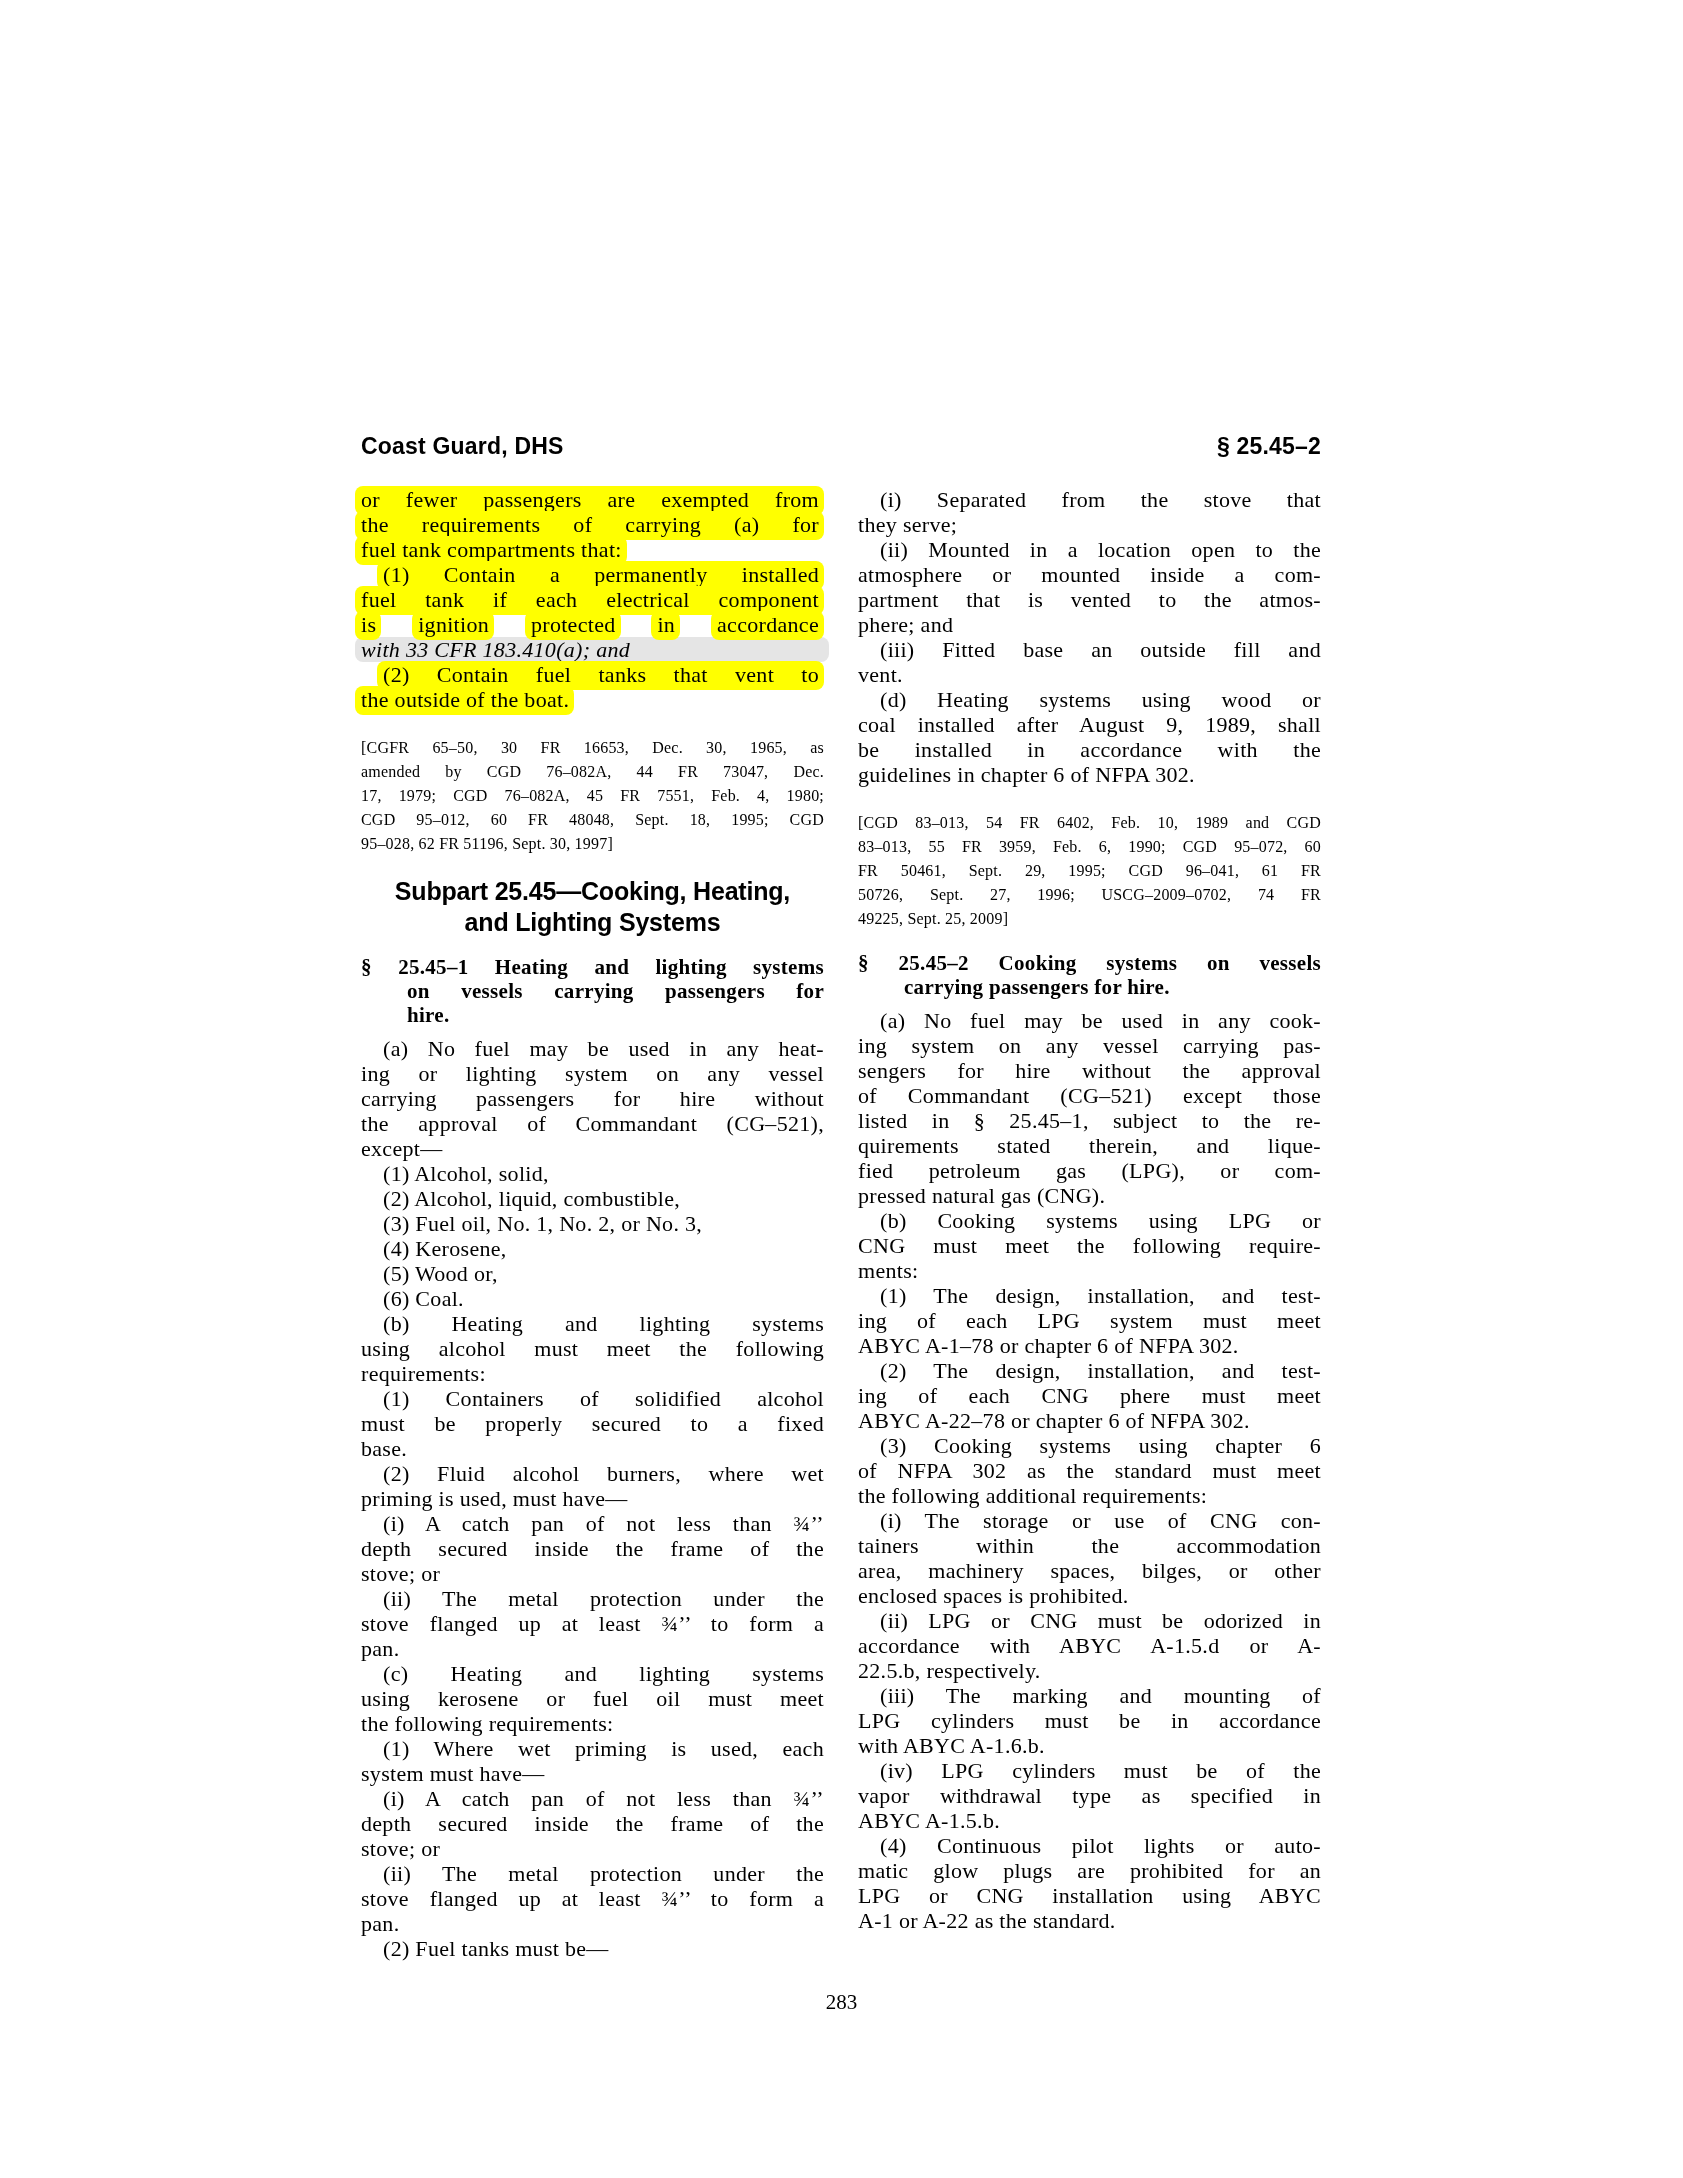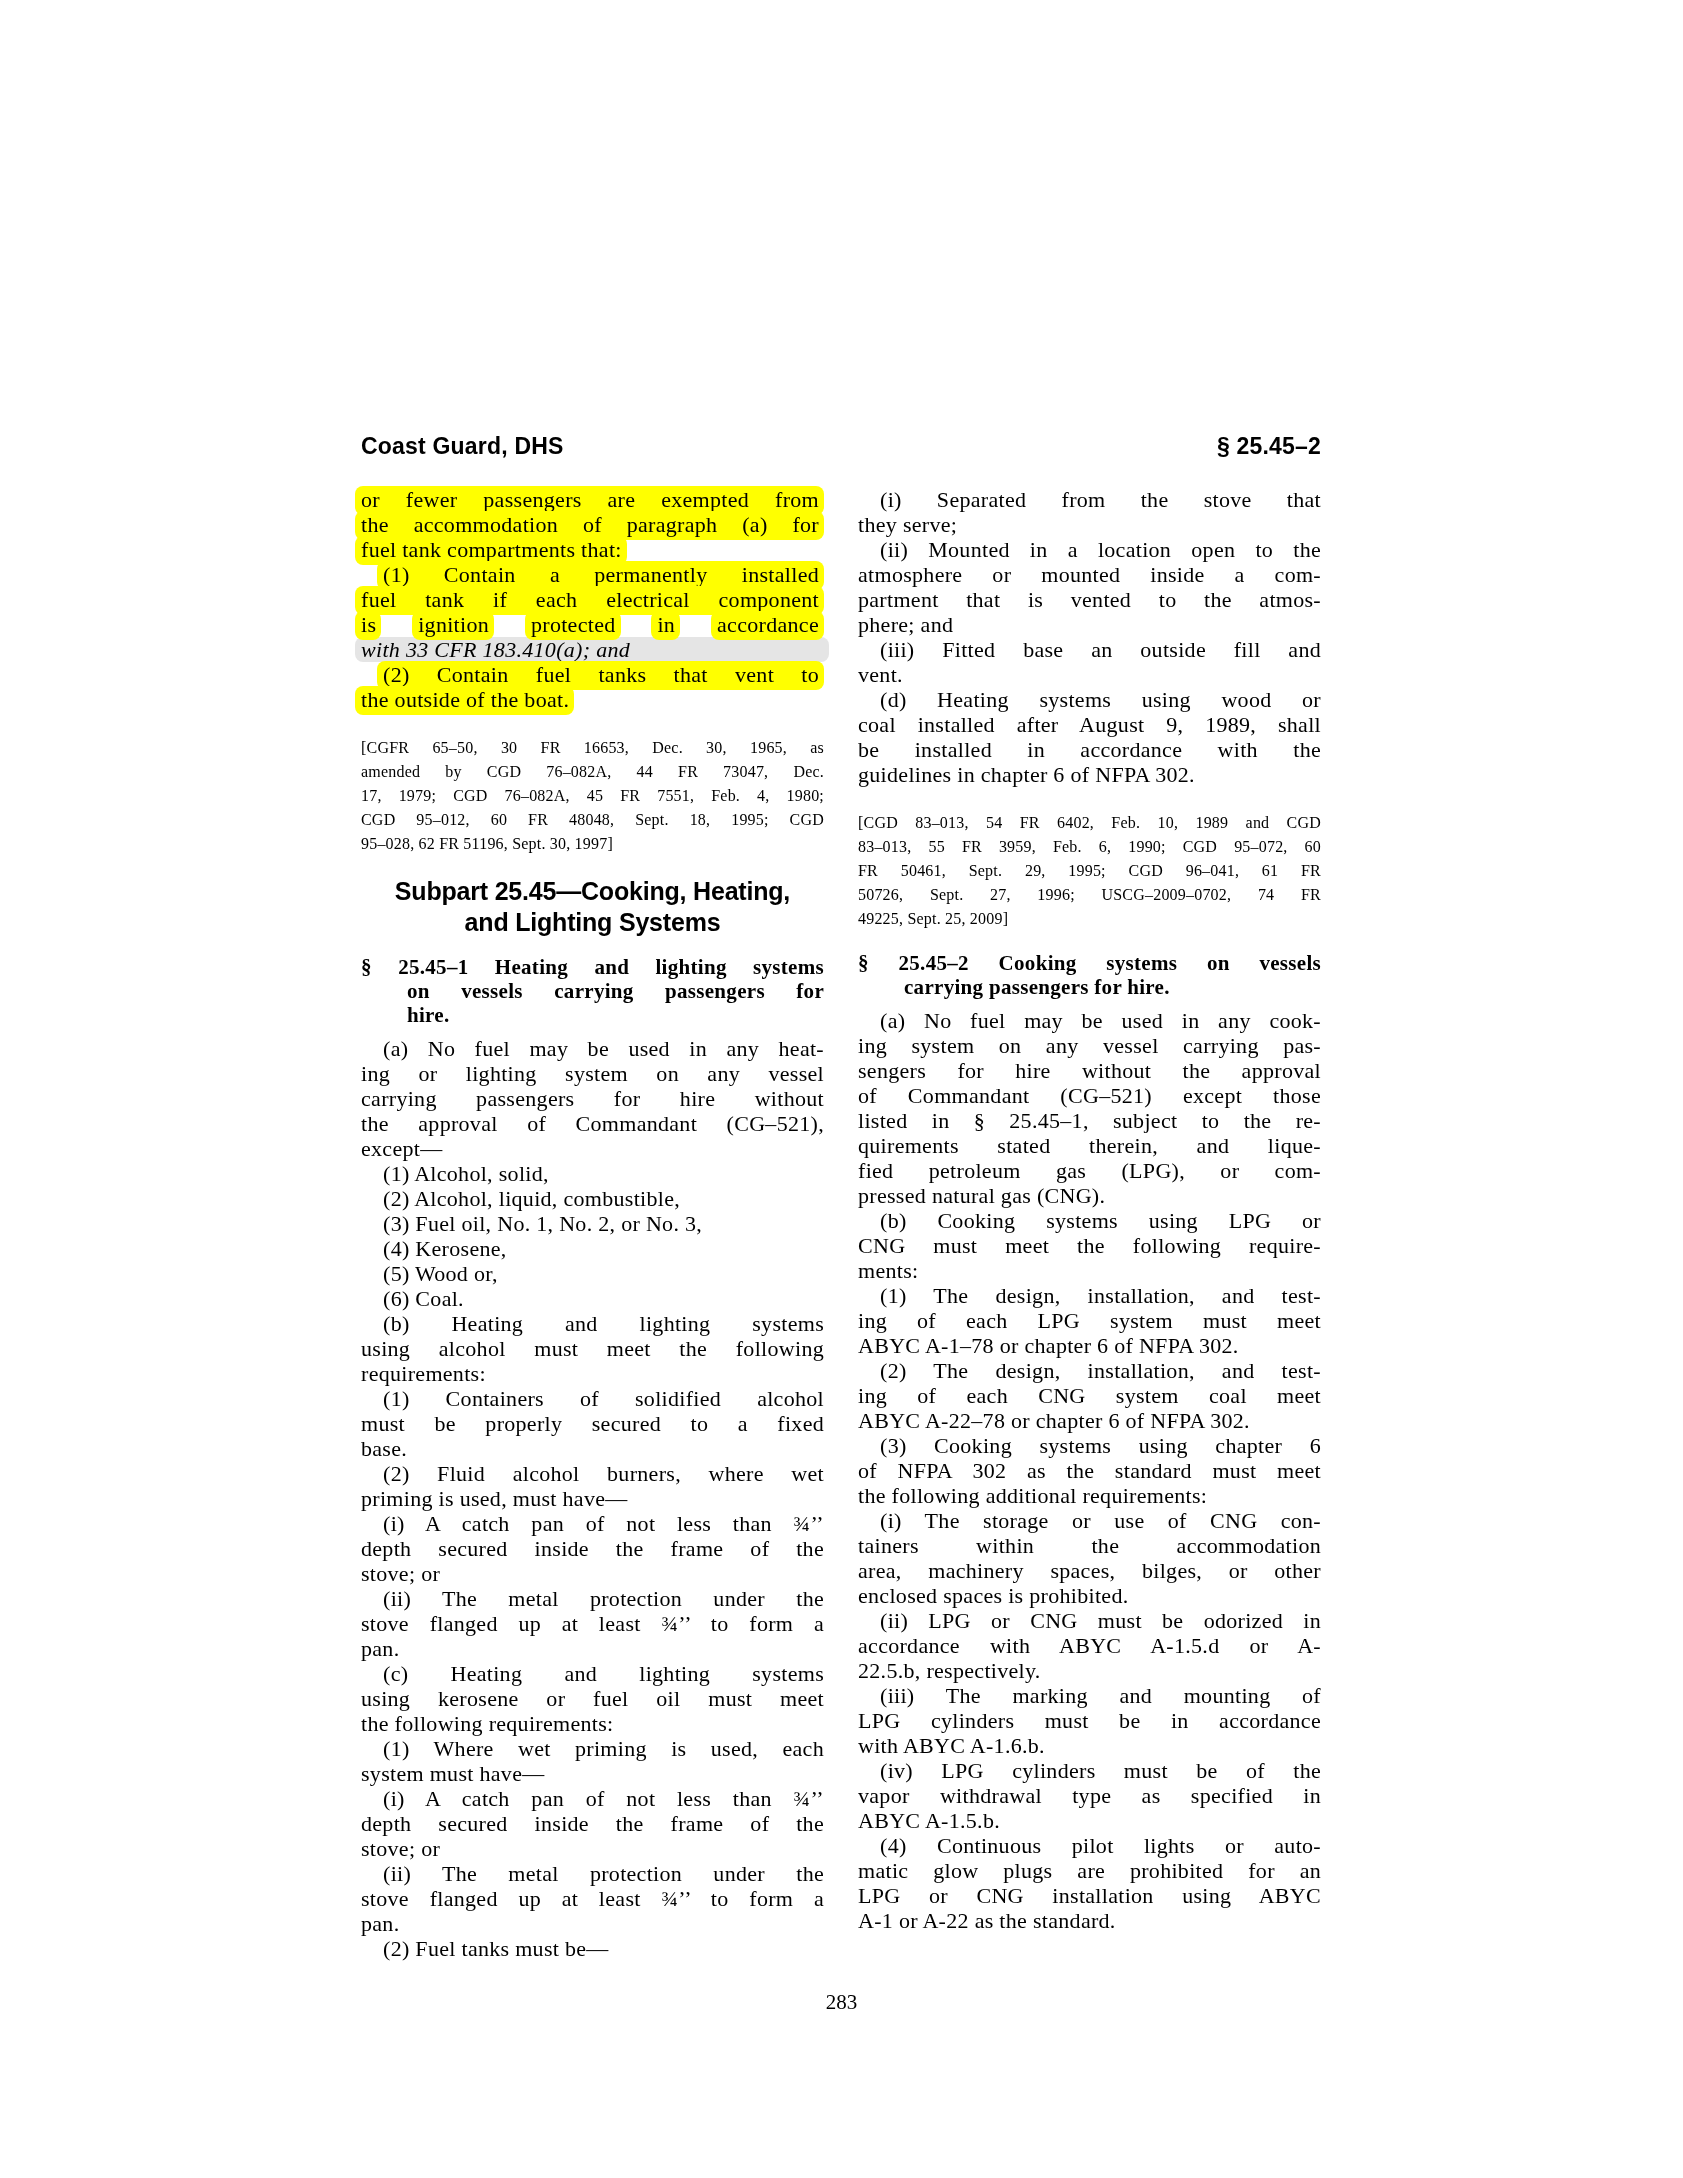--- a/index.html
+++ b/index.html
@@ -96,21 +96,21 @@
   <div class="content">
     <div class="running-header">
       <span>Coast Guard, DHS</span>
       <span>§ 25.45–2</span>
     </div>
     <div class="columns">
       <div class="col" id="col-left">
           <div class="hl-block">
             <div class="para">
               <div class="line j"><span class="hl">or fewer passengers are exempted from</span></div>
-              <div class="line j"><span class="hl">the accommodation of paragraph (a) for</span></div>
+              <div class="line j"><span class="hl">the requirements of carrying (a) for</span></div>
               <div class="line last"><span class="hl">fuel tank compartments that:</span></div>
             </div>
             <div class="para">
               <div class="line j ind"><span class="hl">(1) Contain a permanently installed</span></div>
               <div class="line j"><span class="hl">fuel tank if each electrical component</span></div>
               <div class="line j"><span class="hl">is</span> <span class="hl">ignition</span> <span class="hl">protected</span> <span class="hl">in</span> <span class="hl">accordance</span></div>
               <div class="line last hlfull"><span class="hl">with 33 CFR 183.410(a); and</span></div>
             </div>
             <div class="para">
               <div class="line j ind"><span class="hl">(2) Contain fuel tanks that vent to</span></div>
@@ -301,21 +301,21 @@
           <div class="body-para">
             <div class="para">
               <div class="line j ind">(1) The design, installation, and test-</div>
               <div class="line j">ing of each LPG system must meet</div>
               <div class="line last">ABYC A-1–78 or chapter 6 of NFPA 302.</div>
             </div>
           </div>
           <div class="body-para">
             <div class="para">
               <div class="line j ind">(2) The design, installation, and test-</div>
-              <div class="line j">ing of each CNG system coal meet</div>
+              <div class="line j">ing of each CNG phere must meet</div>
               <div class="line last">ABYC A-22–78 or chapter 6 of NFPA 302.</div>
             </div>
           </div>
           <div class="body-para">
             <div class="para">
               <div class="line j ind">(3) Cooking systems using chapter 6</div>
               <div class="line j">of NFPA 302 as the standard must meet</div>
               <div class="line last">the following additional requirements:</div>
             </div>
           </div>

